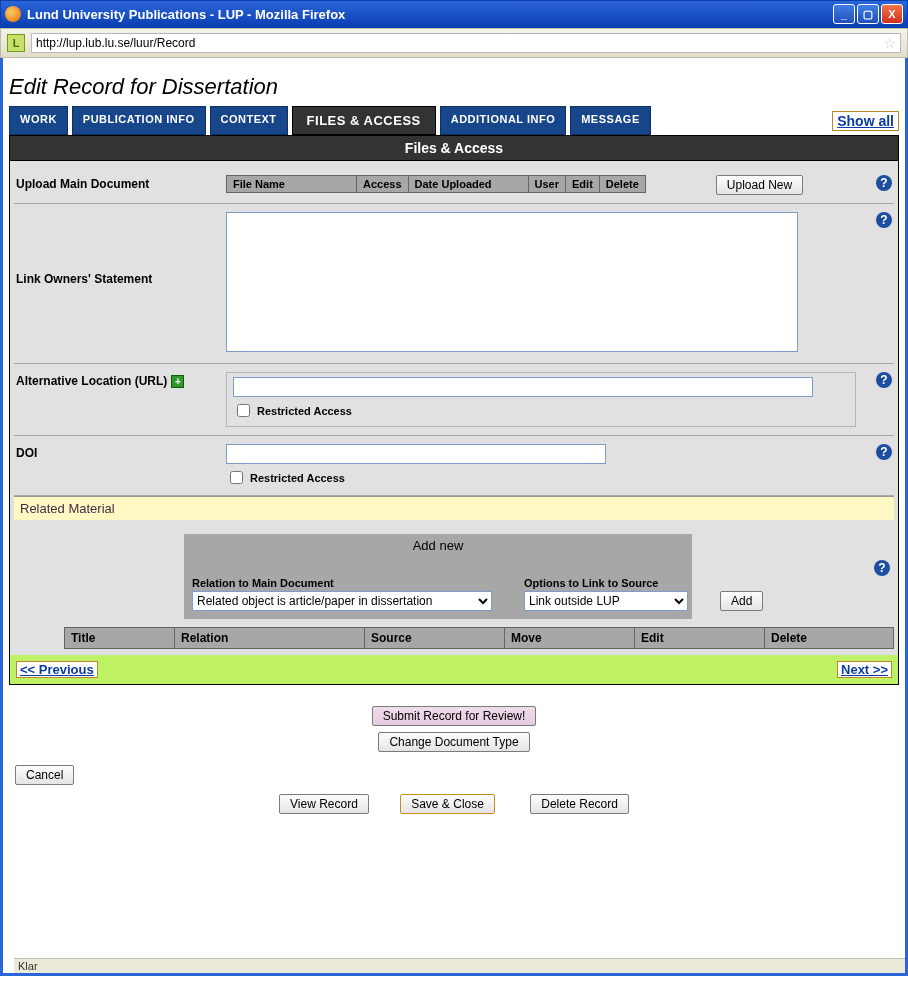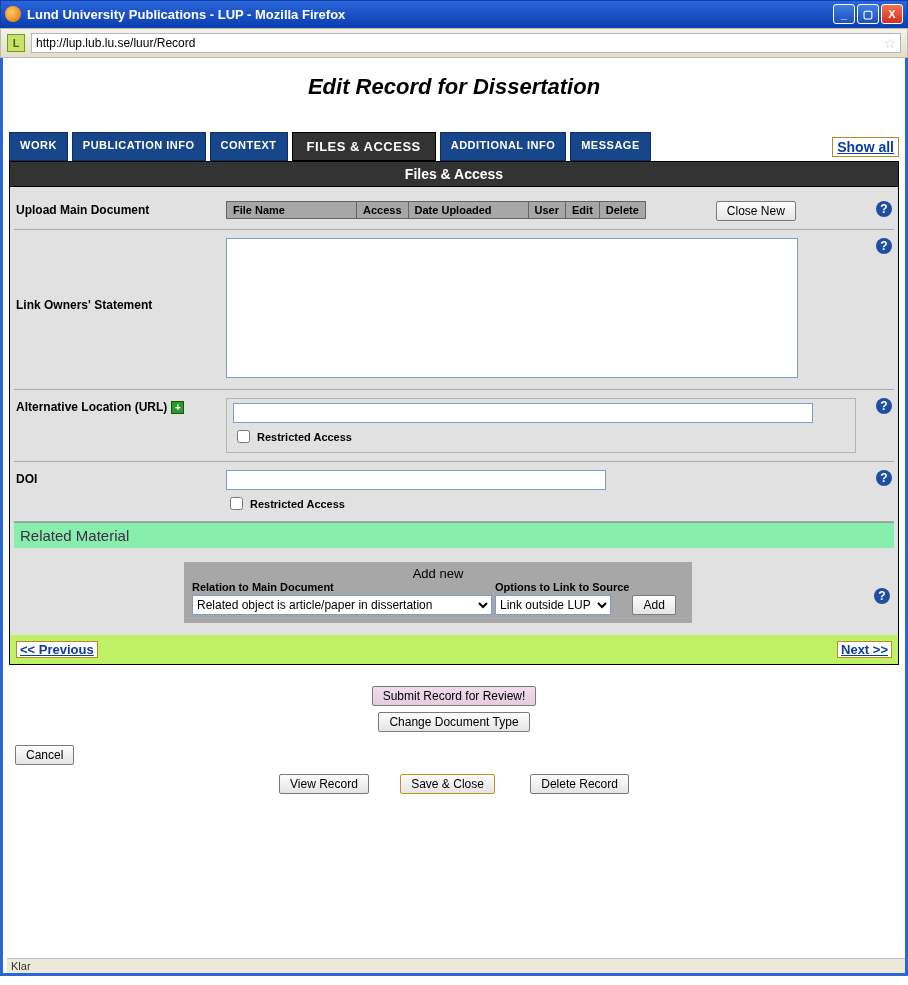--- a/index.html
+++ b/index.html
@@ -66,25 +66,25 @@
     border-left: 3px solid #2b66d9;
     border-right: 3px solid #2b66d9;
     border-bottom: 3px solid #2b66d9;
     padding: 0;
     min-height: 918px;
     background: #fff;
     position: relative;
   }
   .pageinner { padding: 10px 6px 0 6px; }
   h1.pagetitle {
-    text-align: center;
+    text-align: left;
     font-size: 22px;
-    font-weight: bold;
+    font-weight: normal;
     font-style: italic;
-    margin: 6px 0 32px 0;
+    margin: 6px 0 6px 0;
   }
   
   .tabrow {
     display: flex;
     align-items: stretch;
   }
   .tab {
     background: #17468a;
     color: #fff;
     font-weight: bold;
@@ -196,34 +196,34 @@
   input.txt {
     border: 1px solid #7e9ec9;
     height: 20px;
     padding: 1px 3px;
     font-family: inherit;
     font-size: 12px;
   }
   .chkrow { display:flex; align-items:center; gap:4px; margin-top:4px; font-weight:bold; font-size:11px;}
   
   .relhead {
-    background: #86efac;
+    background: #fef9c3;
     color: #452b45;
-    font-size: 15px;
+    font-size: 13px;
     padding: 4px 6px;
     border-top: 1px solid #999;
   }
   .addbox {
     background: #a7a7a7;
     width: 508px;
     margin: 14px 0 8px 170px;
     padding: 4px 8px 8px 8px;
   }
-  .addbox .addtitle { text-align:center; font-size:13px; margin-bottom:0; }
-  .addcols { display:flex; gap:3px; align-items:flex-end;}
+  .addbox .addtitle { text-align:center; font-size:13px; margin-bottom:24px; }
+  .addcols { display:flex; gap:32px; align-items:flex-end;}
   .addcol-label { font-size:11px; font-weight:bold; margin-bottom:2px; }
   select.sel {
     border:1px solid #7e9ec9;
     font-family: inherit;
     font-size: 12px;
     height: 20px;
     background:#fff;
   }
   .reltable { width: 100%; border-collapse: collapse; margin: 0 0 2px 0; }
   .reltable th {
@@ -245,21 +245,21 @@
     font-size:13px;
   }
   
   .bottombtns { text-align:center; margin-top: 18px; }
   .bottombtns .btn { margin: 3px 14px; }
   .cancelwrap { text-align:left; margin: 10px 0 4px 6px; }
   .bottomrow { margin-top: 6px; }
   .btn-highlight { border: 1px solid #c98f1d; text-align: right; }
   .btn-submit { background: linear-gradient(#f0ddea,#e6cbe0); }
   .statusbar {
-    position:absolute; bottom:0; left:4px; right:0;
+    position:absolute; bottom:0; left:11px; right:0;
     background:#ece9d8; border-top:1px solid #bfbfbf;
     font-size:11px; padding:1px 4px; color:#333;
   }
 </style>
 </head>
 <body>
 
 <div class="titlebar">
   <div class="titlebar-icon"></div>
   <div class="titlebar-text">Lund University Publications - LUP - Mozilla Firefox</div>
@@ -306,21 +306,21 @@
                     <tr>
               <th style="width:130px">File Name</th>
               <th>Access</th>
               <th style="width:120px">Date Uploaded</th>
               <th>User</th>
               <th>Edit</th>
               <th>Delete</th>
             </tr>
           </tbody>
                 </table>
-          <button class="btn" style="margin-left:50px">Close New</button>
+          <button class="btn" style="margin-left:50px">Upload New</button>
         </div>
       </div>
       <span class="helpicon">?</span>
     </div>
 
     <div class="formrow">
       <div class="formlabel" style="padding-top:60px">Link Owners' Statement</div>
       <div class="formcontrol">
         <textarea class="statement" style=""></textarea>
       </div>
@@ -364,31 +364,43 @@
           <div class="addtitle">Add new</div>
           <div class="addcols">
             <div>
               <div class="addcol-label">Relation to Main Document</div>
               <select class="sel" style="width:300px">
                 <option>Related object is article/paper in dissertation</option>
               </select>
             </div>
             <div>
               <div class="addcol-label">Options to Link to Source</div>
-              <select class="sel" style="width:116px">
+              <select class="sel" style="width:164px">
                 <option>Link outside LUP</option>
               </select>
             </div>
             <button class="btn">Add</button>
           </div>
         </div>
       </div>
       <span class="helpicon" style="margin-top:40px; margin-right:4px">?</span>
     </div>
 
+    <table class="reltable" style="margin-left:50px; width:calc(100% - 50px)">
+      <tbody>
+              <tr>
+        <th style="width:110px">Title</th>
+        <th style="width:190px">Relation</th>
+        <th style="width:140px">Source</th>
+        <th style="width:130px">Move</th>
+        <th style="width:130px">Edit</th>
+        <th>Delete</th>
+      </tr>
+    </tbody>
+          </table>
 
   </div>
 
   <div class="panelfoot">
     <a>&lt;&lt; Previous</a>
     <a>Next &gt;&gt;</a>
   </div>
 </div>
 
 <div class="bottombtns">

